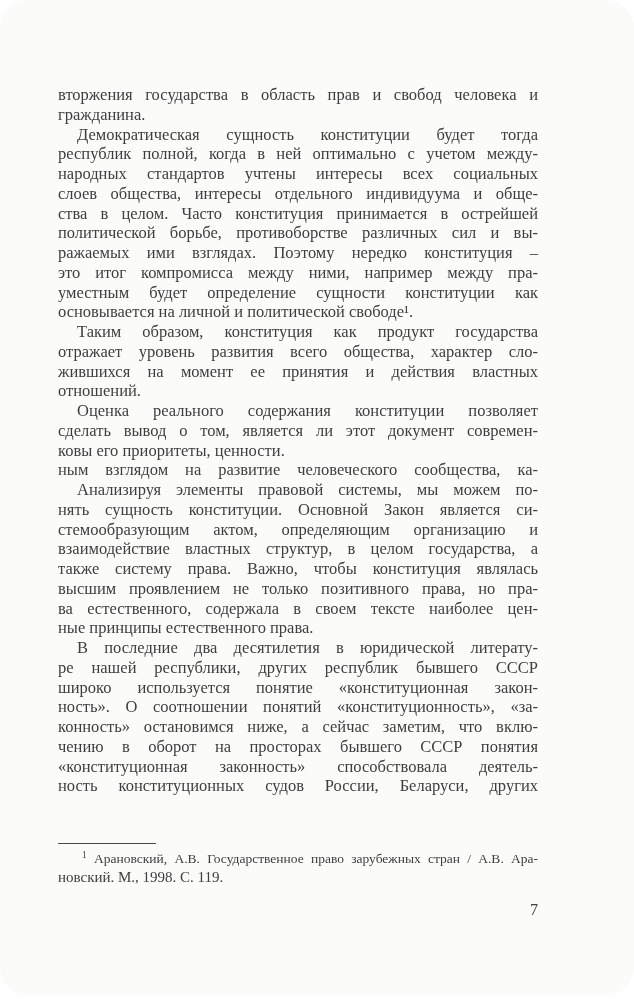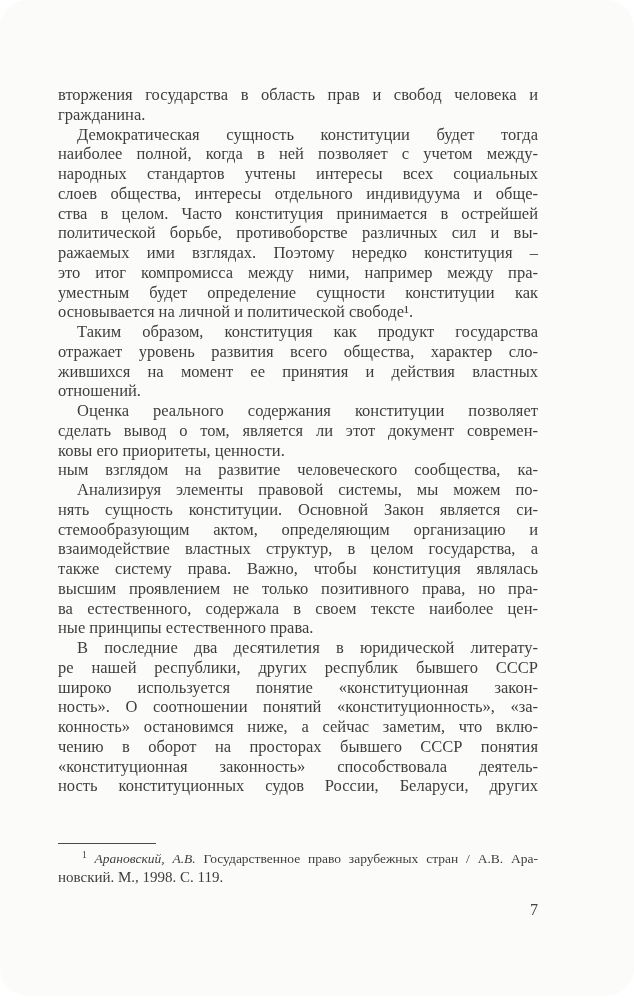--- a/index.html
+++ b/index.html
@@ -55,21 +55,20 @@
     line-height: 18px;
     text-align: justify;
     text-align-last: justify;
     text-indent: 24px;
   }
   .fn-line1 sup {
     font-size: 9.5px;
     line-height: 0;
   }
   .fn-author {
-    font-style: italic;
   }
   .fn-line2 {
     font-size: 15px;
     line-height: 18px;
     text-align: left;
   }
   .page-number {
     position: absolute;
     left: 58px;
     top: 901px;
@@ -81,21 +80,21 @@
 </style>
 </head>
 <body>
 
 <div class="page" style="background: rgb(251, 251, 250); color: rgb(62, 62, 62);">
 
   <div class="text-col">
       <div class="line">вторжения государства в область прав и свобод человека и</div>
       <div class="line para-end">гражданина.</div>
       <div class="line indent">Демократическая сущность конституции будет тогда</div>
-      <div class="line">наиболее полной, когда в ней позволяет с учетом между-</div>
+      <div class="line">республик полной, когда в ней оптимально с учетом между-</div>
       <div class="line">народных стандартов учтены интересы всех социальных</div>
       <div class="line">слоев общества, интересы отдельного индивидуума и обще-</div>
       <div class="line">ства в целом. Часто конституция принимается в острейшей</div>
       <div class="line">политической борьбе, противоборстве различных сил и вы-</div>
       <div class="line">ражаемых ими взглядах. Поэтому нередко конституция –</div>
       <div class="line">это итог компромисса между ними, например между пра-</div>
       <div class="line">уместным будет определение сущности конституции как</div>
       <div class="line para-end">основывается на личной и политической свободе¹.</div>
       <div class="line indent">Таким образом, конституция как продукт государства</div>
       <div class="line">отражает уровень развития всего общества, характер сло-</div>

